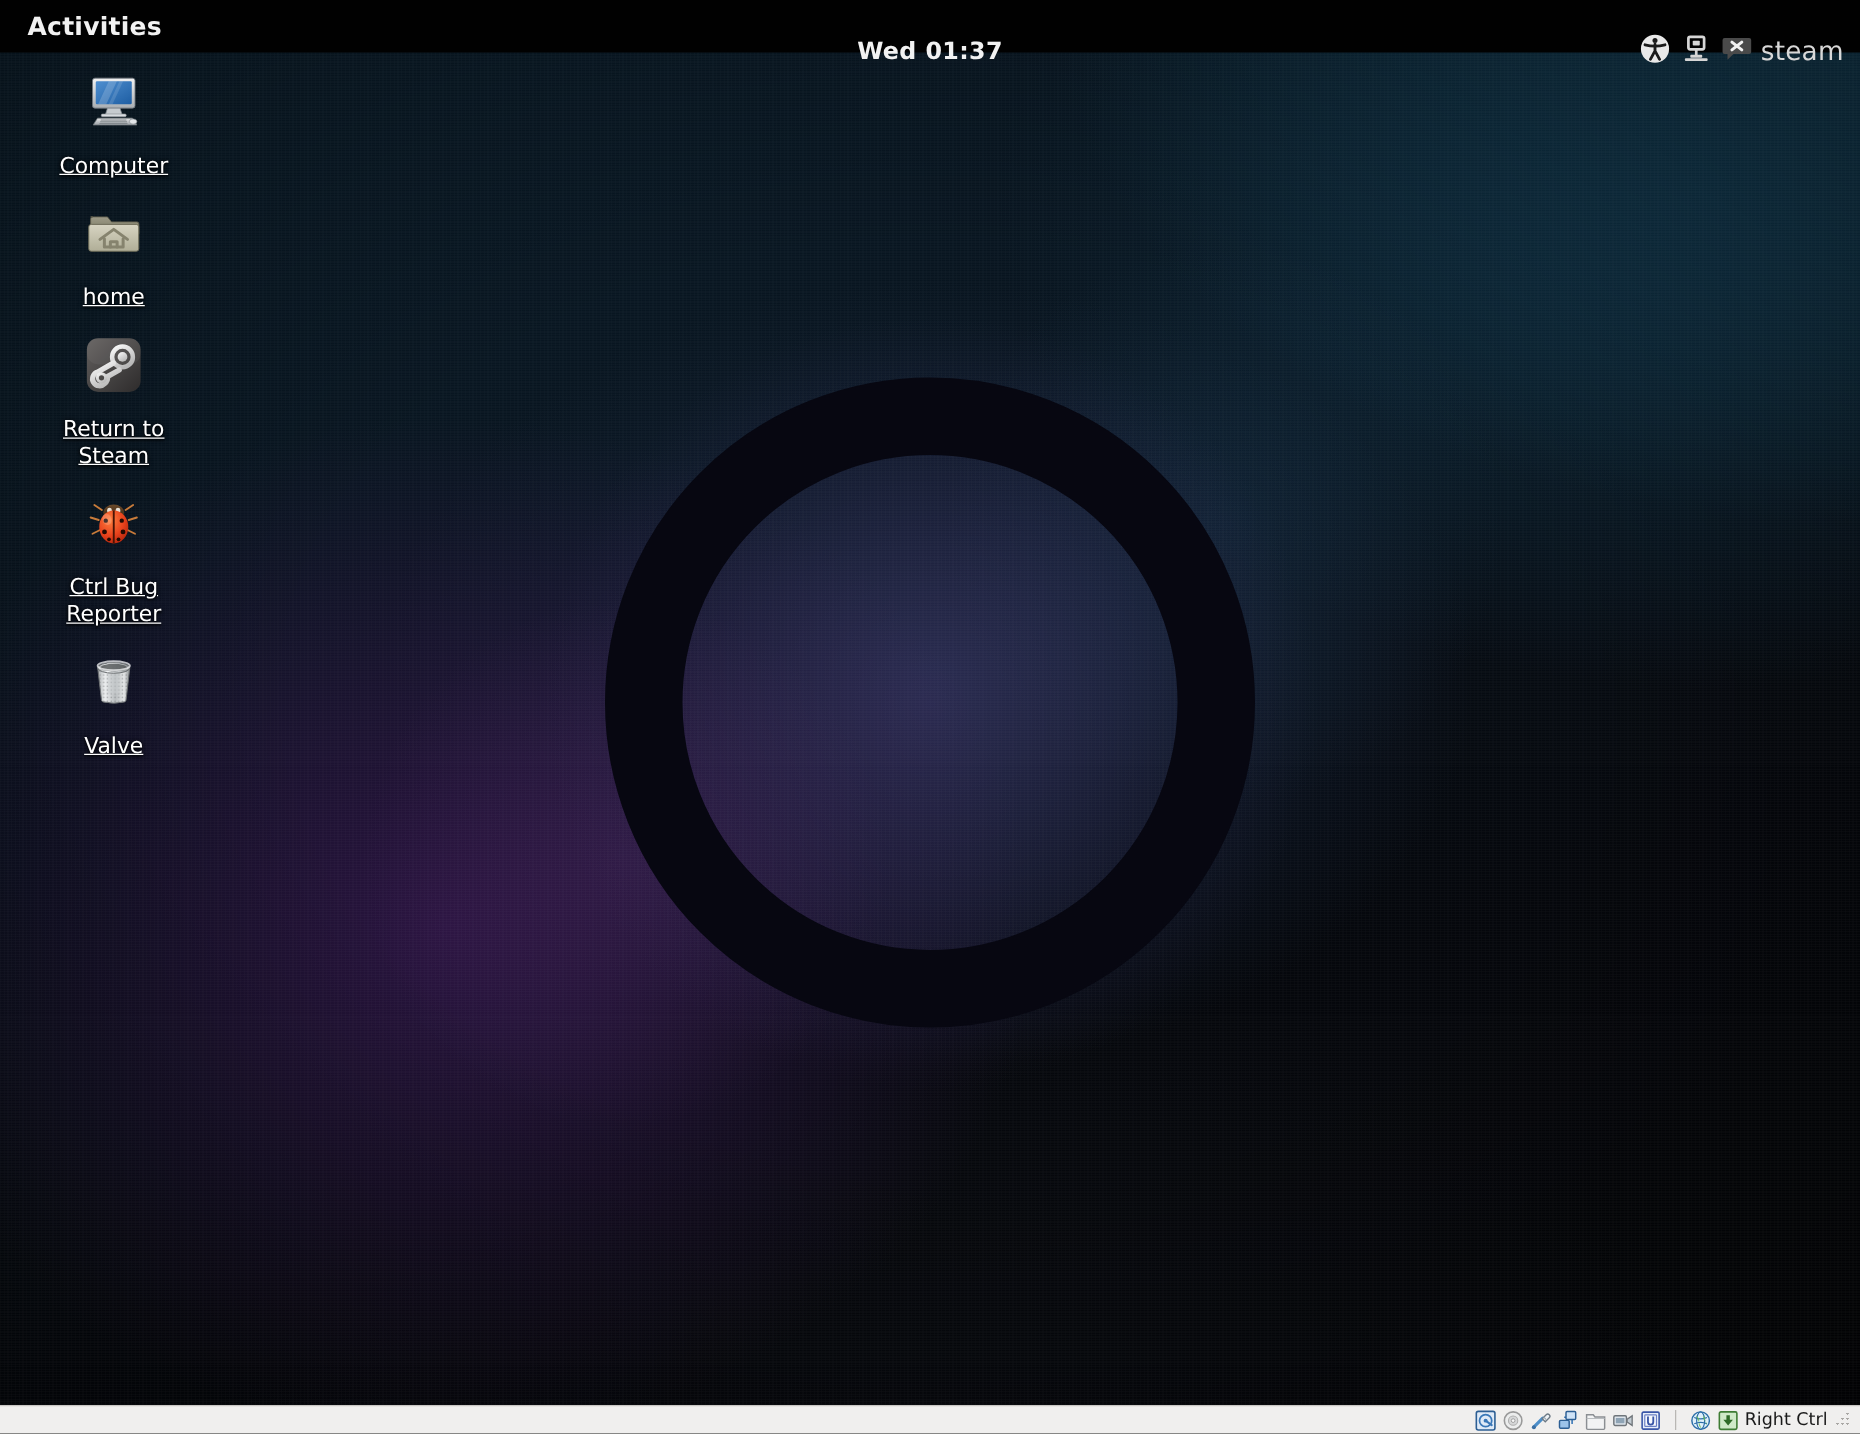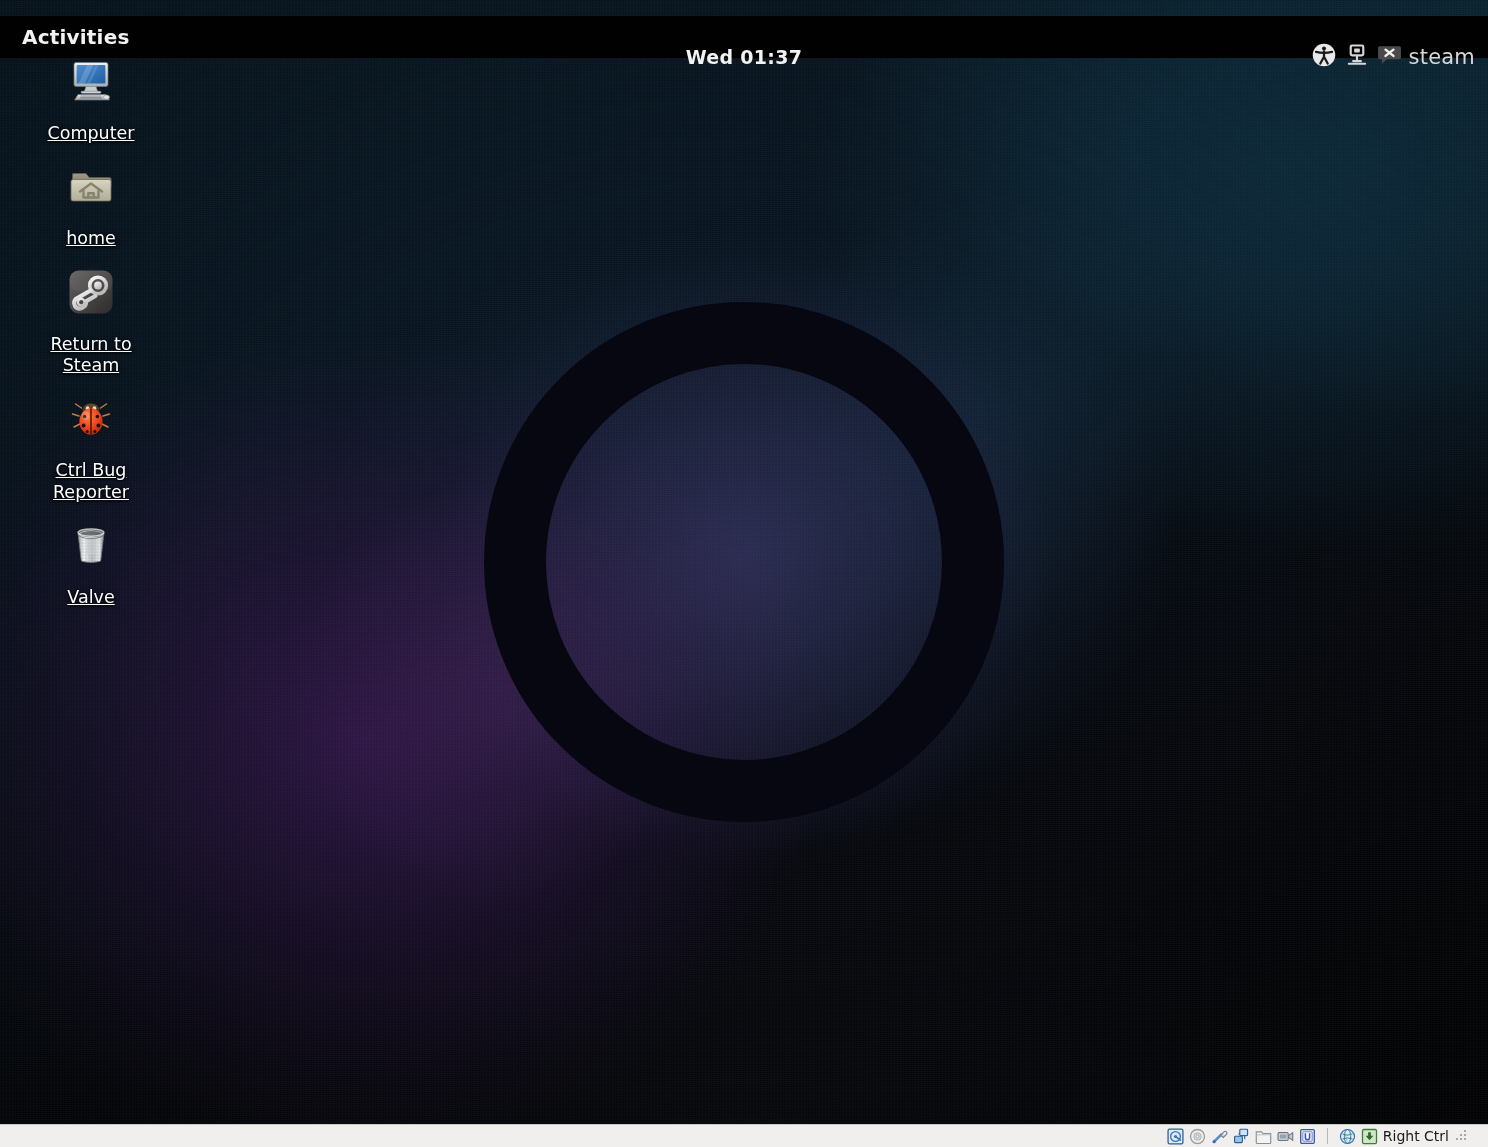--- a/index.html
+++ b/index.html
@@ -65,21 +65,21 @@
   .ring-gap {
     position:absolute;
     left:50%; transform:translateX(-50%);
     width:17px;
   }
   .ring-gap.top    { top:-3px;  height:80px; }
   .ring-gap.bottom { bottom:-3px; height:80px; }
 
   
   #topbar {
-    position:absolute; left:0; top:16px;
+    position:absolute; left:0; top:0;
     width:1488px; height:42px;
     background:#010101;
     display:flex; align-items:center;
     color:#e6e6e6;
     z-index:40;
     font-family:"DejaVu Sans", sans-serif;
   }
   #activities {
     font-size:20px; font-weight:700;
     padding:3px 12px; margin-left:10px;
@@ -127,21 +127,21 @@
     text-decoration:underline;
   }
 
   
   #vbox-status {
     position:absolute; left:0; top:1124px;
     width:1488px; height:23px;
     background:#f0efee;
     border-top:1px solid #c9c7c4;
     display:flex; align-items:center; justify-content:flex-end;
-    padding-right:17px;
+    padding-right:4px;
     font-family:"DejaVu Sans", sans-serif;
   }
   .vb-icons { display:flex; align-items:center; gap:5px; }
   .vb-ico { width:17px; height:17px; display:block; cursor:pointer; }
   .vb-sep {
     width:1px; height:16px; background:#b9b7b4; margin:0 6px;
   }
   #vb-hostkey {
     font-size:14px; color:#1a1a1a; margin-left:5px; white-space:nowrap;
   }

